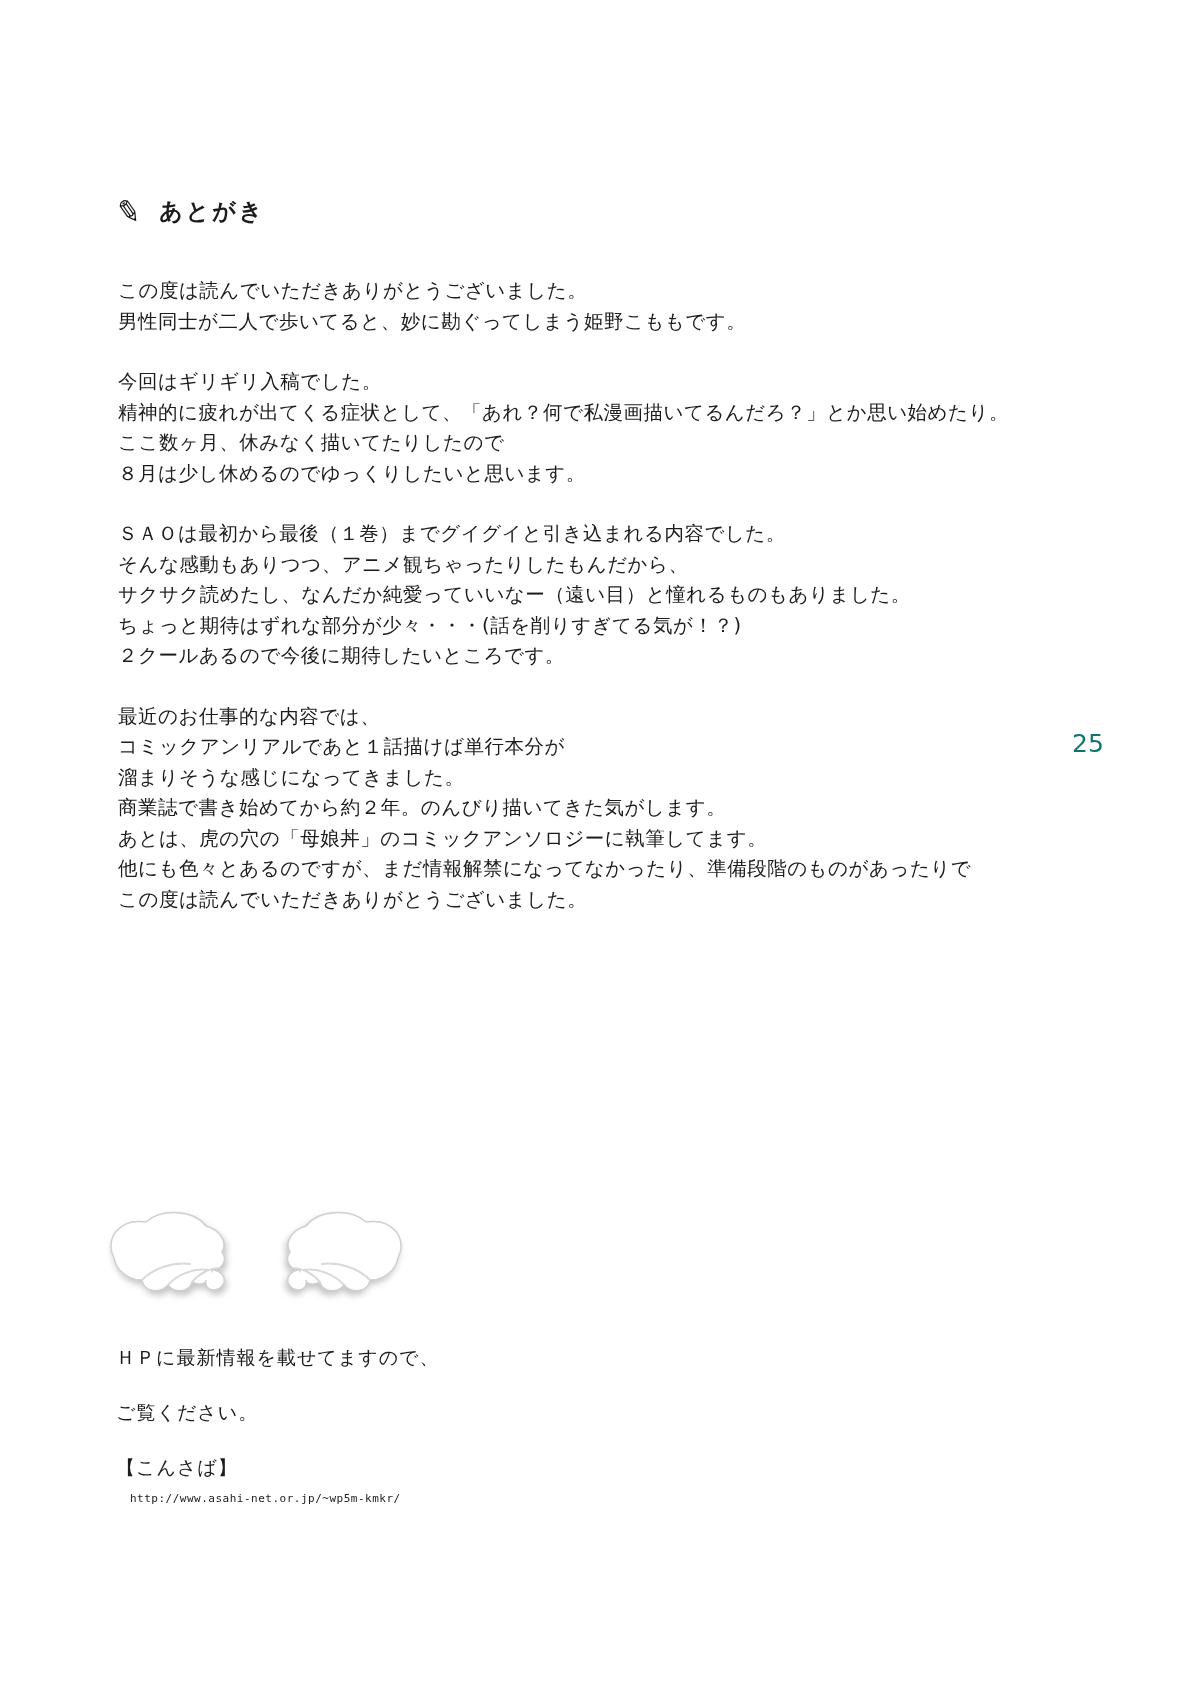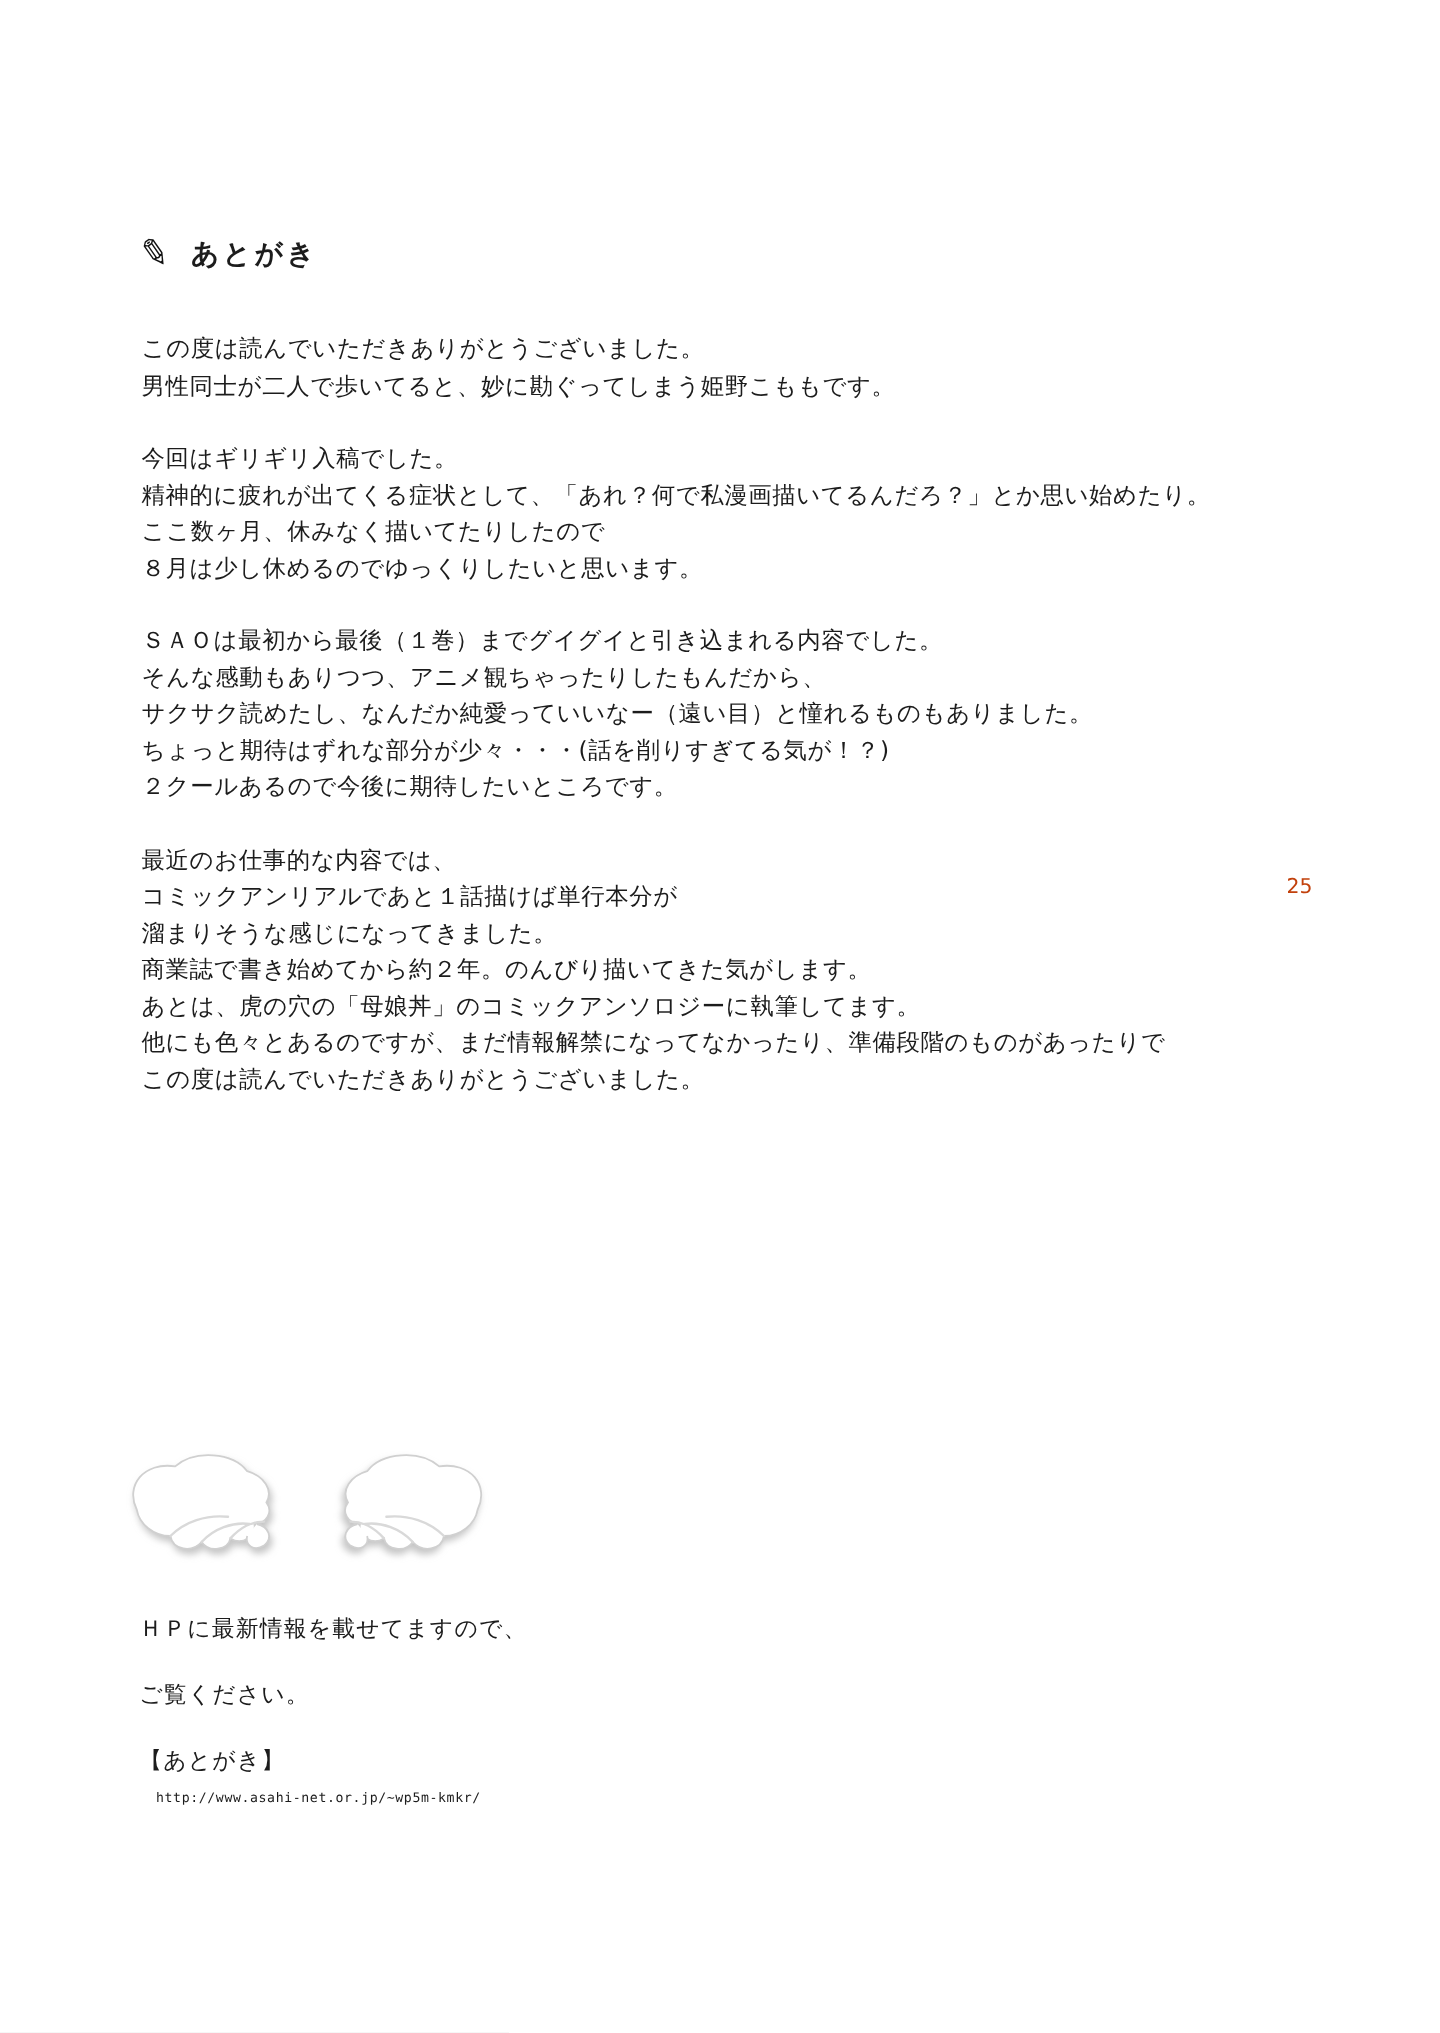--- a/index.html
+++ b/index.html
@@ -48,22 +48,22 @@
     margin: 0 0 30px 0;
   }
   .body-text .line {
     line-height: 30.5px;
     white-space: nowrap;
   }
   .page-number {
     position: absolute;
     top: 729px;
     left: 1072px;
-    font-size: 17px;
-    color: #c2410c;
+    font-size: 25px;
+    color: #0f766e;
   }
   .wings {
     position: absolute;
     top: 1210px;
     left: 102px;
     display: flex;
     gap: 8px;
   }
   .wing {
     width: 150px;
@@ -150,18 +150,18 @@
                C 26,70 14,60 12,48 Z" fill="#ffffff" stroke="#d0d0d0" stroke-width="1.5"></path>
       <path d="M 40,70 C 52,58 70,52 88,54 M 66,75 C 76,64 92,58 106,60 M 90,72 C 98,63 108,58 118,58" fill="none" stroke="#d9d9d9" stroke-width="2" stroke-linecap="round"></path>
       <path d="M 112,60 C 122,62 126,72 118,78 C 110,83 102,78 104,70" fill="#ffffff" stroke="#d0d0d0" stroke-width="1.5"></path>
     </svg>
   </div>
 
   <div class="footer">
     <div>
         <div class="line">ＨＰに最新情報を載せてますので、</div>
         <div class="line">ご覧ください。</div>
-        <div class="line">【あとがき】</div>
+        <div class="line">【こんさば】</div>
       </div>
     <div class="url">http://www.asahi-net.or.jp/~wp5m-kmkr/</div>
   </div>
 
 </div>
 
 </body></html>

